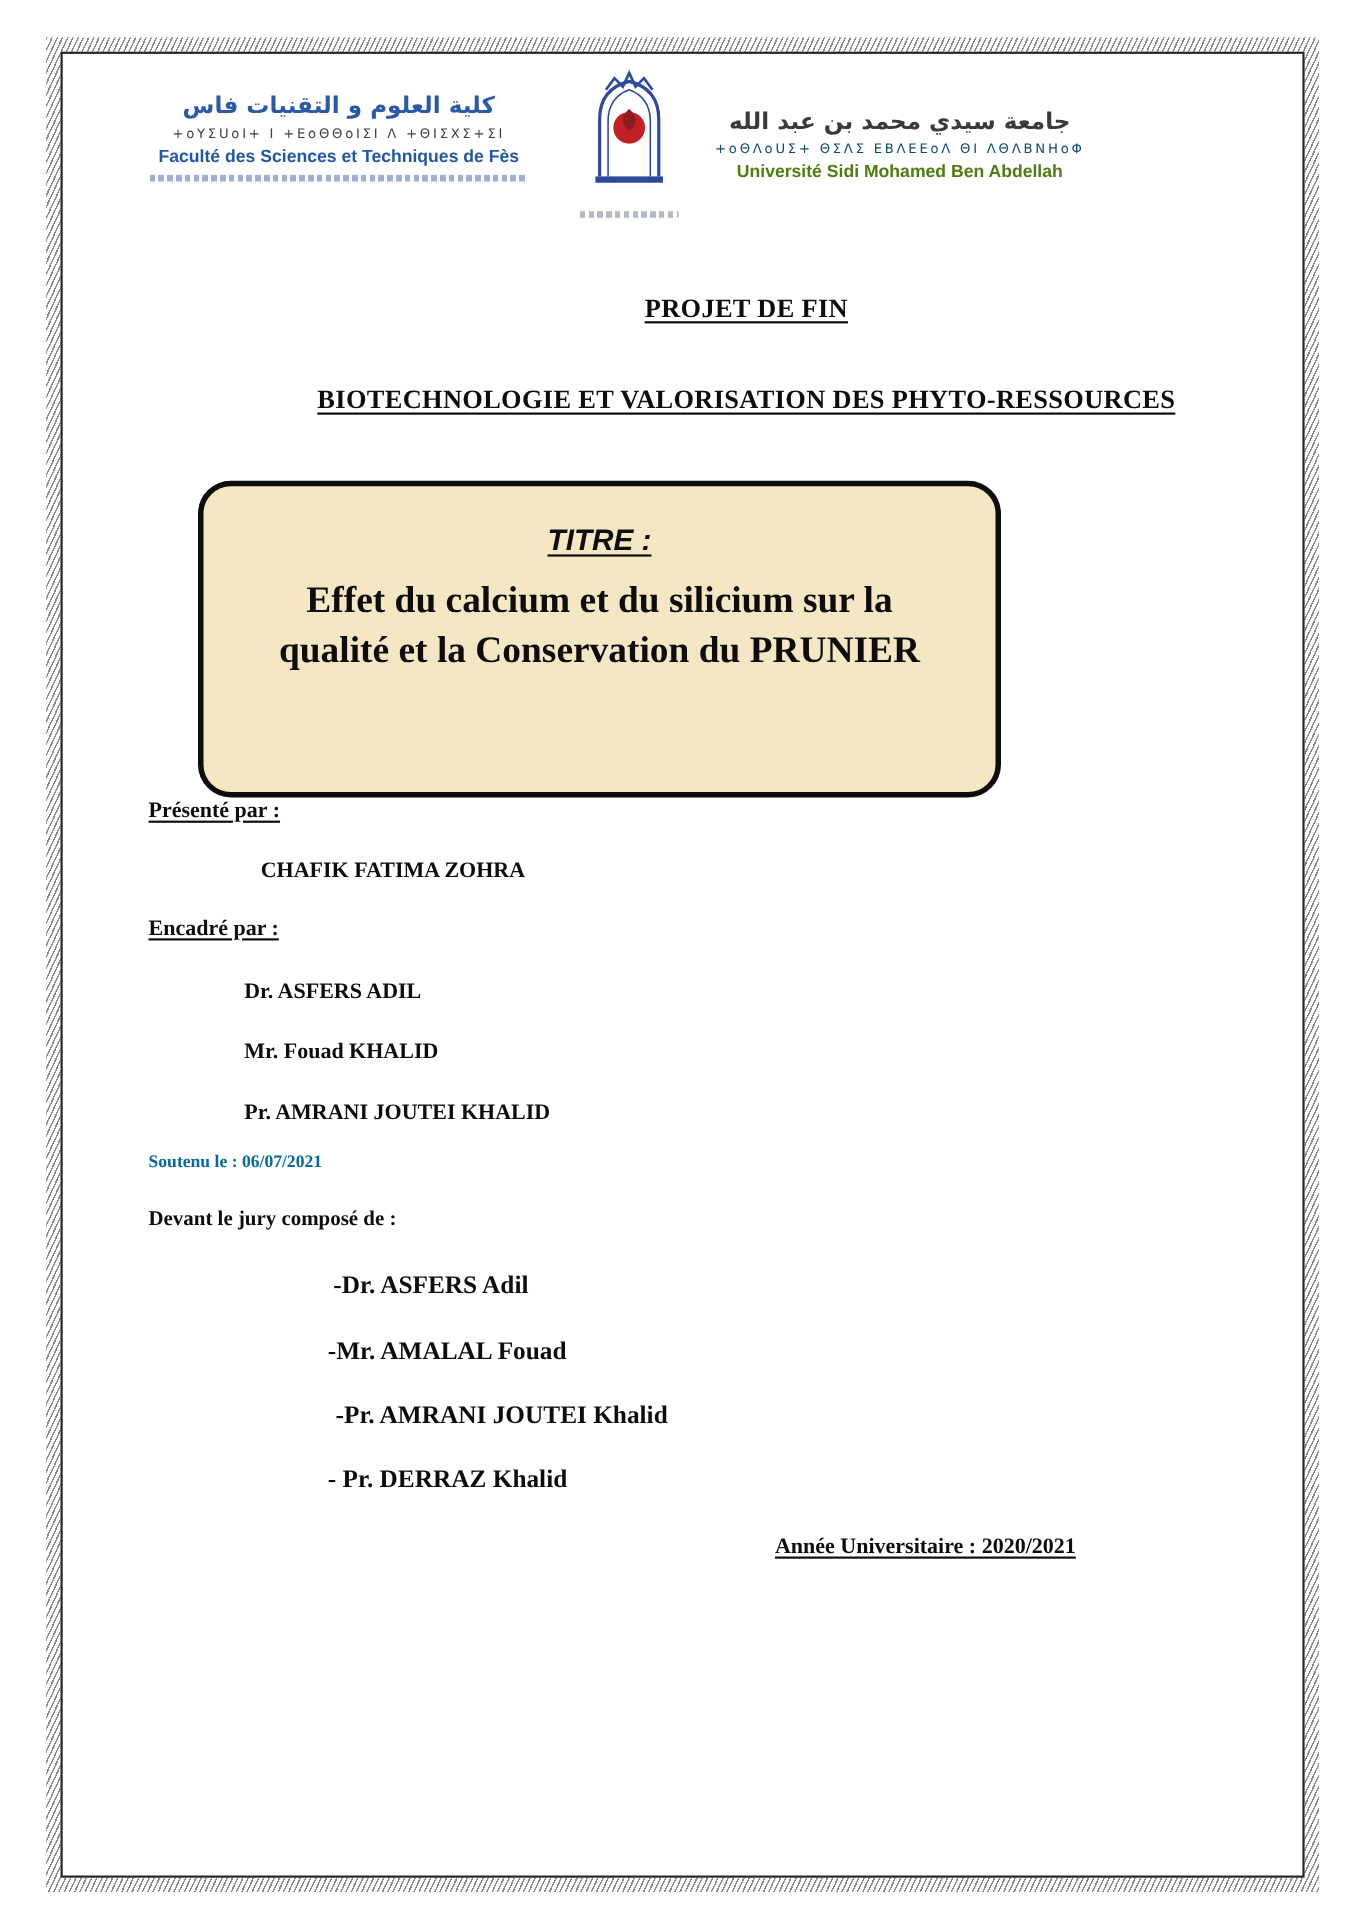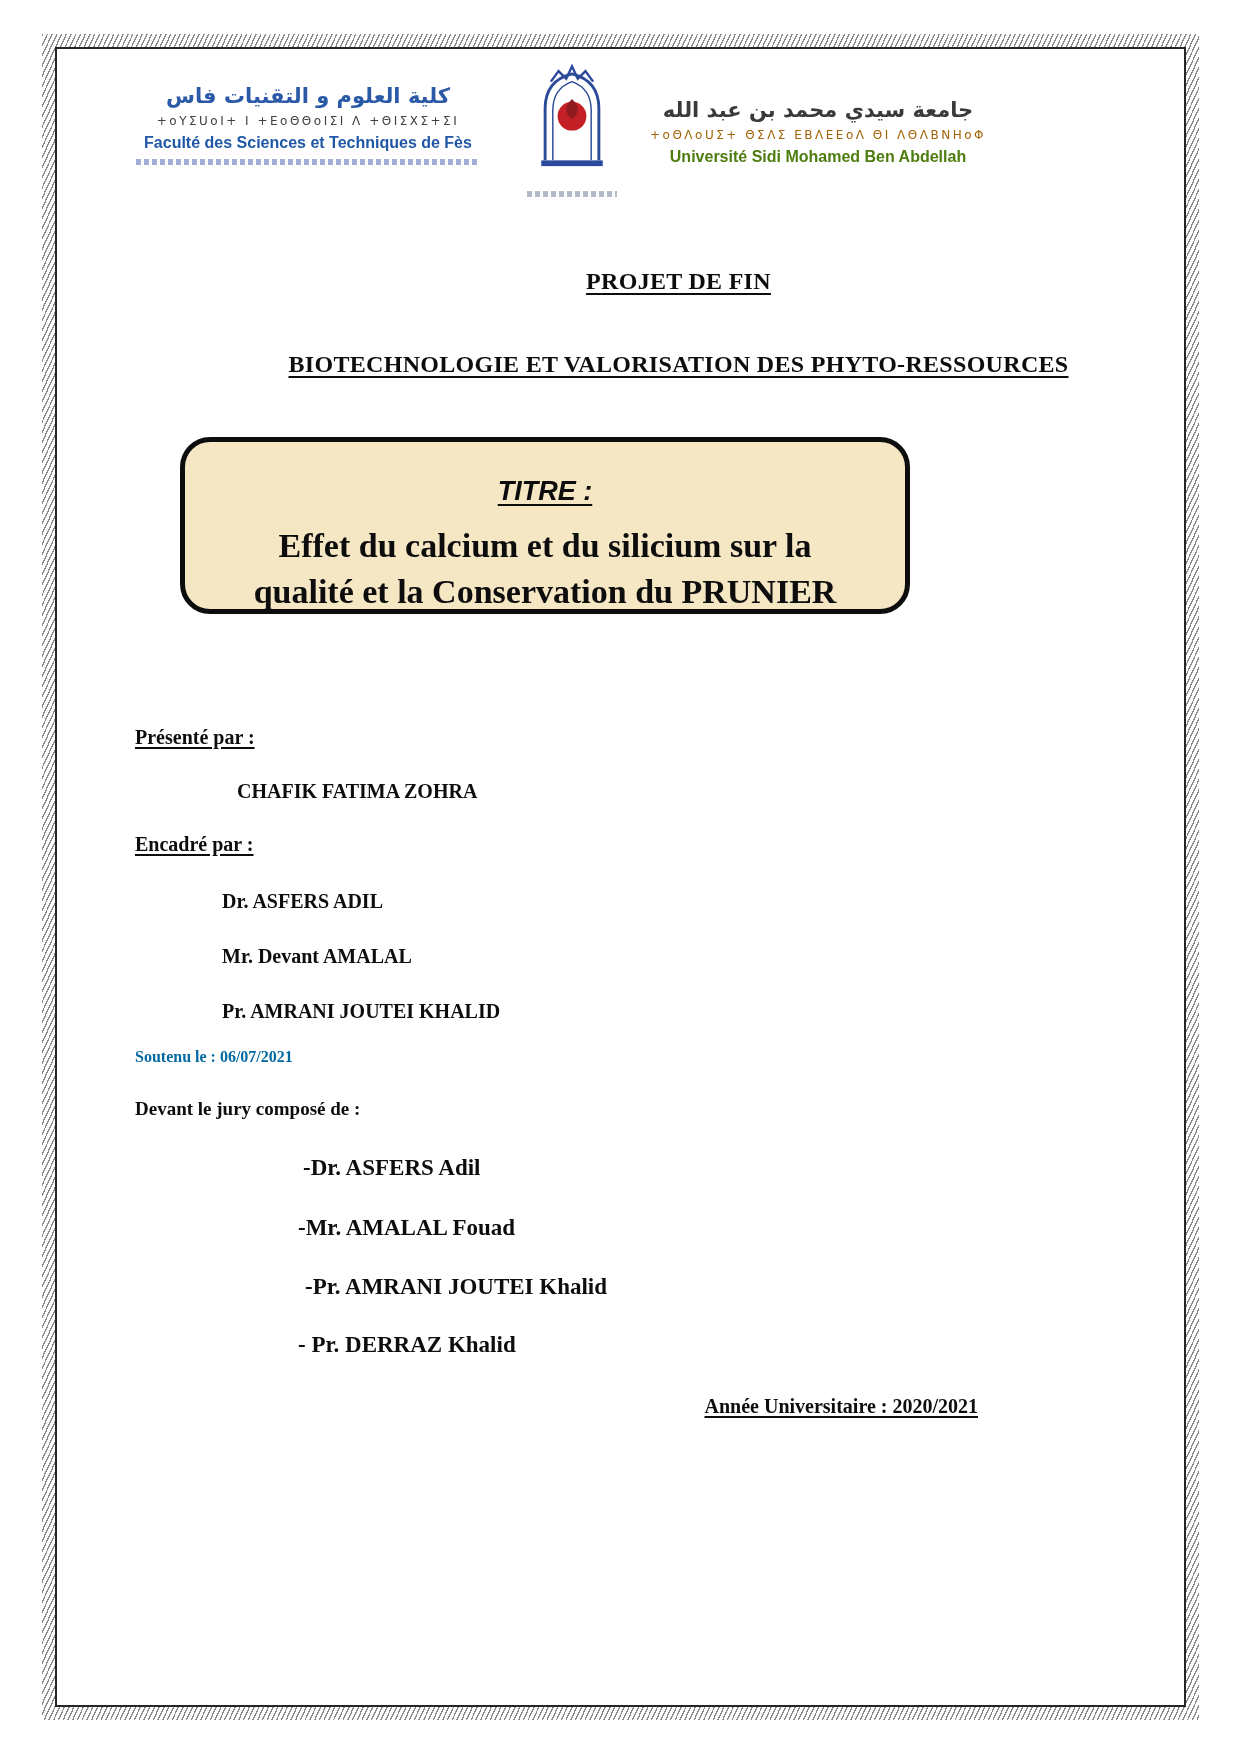--- a/index.html
+++ b/index.html
@@ -42,21 +42,21 @@
   .arabic-left { color: #2a59a8; }
   .arabic-right { color: #3a3a3a; }
   .tifinagh {
     font-family: "DejaVu Sans", sans-serif;
     font-size: 12px;
     letter-spacing: 2.5px;
     margin-top: 6px;
     white-space: nowrap;
   }
   .tif-left { color: #404040; }
-  .tif-right { color: #a16207; }
+  .tif-right { color: #0c4a6e; }
   .hdr-name {
     font-family: "Liberation Sans", sans-serif;
     font-weight: bold;
     font-size: 16px;
     margin-top: 6px;
     white-space: nowrap;
   }
   .name-left { color: #2057a7; }
   .name-right { color: #4d7c0f; }
   .microtext {
@@ -77,21 +77,21 @@
     font-size: 24px;
     text-decoration: underline;
     text-underline-offset: 4px;
     letter-spacing: 0.3px;
     padding-left: 42px;
   }
 
   
   .title-box {
     left: 180px; top: 437px;
-    width: 730px; height: 177px;
+    width: 730px; height: 288px;
     background: #f6e7c4;
     border: 5px solid #0d0d0d;
     border-radius: 30px;
     box-sizing: border-box;
     text-align: center;
   }
   .title-label {
     margin-top: 34px;
     font-family: "Liberation Sans", sans-serif;
     font-style: italic;
@@ -181,21 +181,21 @@
         <div>Effet du calcium et du silicium sur la</div>
         <div>qualité et la Conservation du PRUNIER</div>
       </div>
     </div>
 
     <div class="abs label-underline" style="left:135px; top:726px;">Présenté par :</div>
     <div class="abs bold-line" style="left:237px; top:780px;">CHAFIK FATIMA ZOHRA</div>
 
     <div class="abs label-underline" style="left:135px; top:833px;">Encadré par :</div>
     <div class="abs bold-line" style="left:222px; top:890px;">Dr. ASFERS ADIL</div>
-    <div class="abs bold-line" style="left:222px; top:945px;">Mr. Devant AMALAL</div>
+    <div class="abs bold-line" style="left:222px; top:945px;">Mr. Fouad KHALID</div>
     <div class="abs bold-line" style="left:222px; top:1000px;">Pr. AMRANI JOUTEI KHALID</div>
 
     <div class="abs defense-date" style="left:135px; top:1048px;">Soutenu le : 06/07/2021</div>
 
     <div class="abs bold-line" style="left:135px; top:1098px; font-size:19px;">Devant le jury composé de :</div>
     <div class="abs jury-line" style="left:303px; top:1155px;">-Dr. ASFERS Adil</div>
     <div class="abs jury-line" style="left:298px; top:1215px;">-Mr. AMALAL Fouad</div>
     <div class="abs jury-line" style="left:305px; top:1274px;">-Pr. AMRANI JOUTEI Khalid</div>
     <div class="abs jury-line" style="left:298px; top:1332px;">- Pr. DERRAZ Khalid</div>
 

